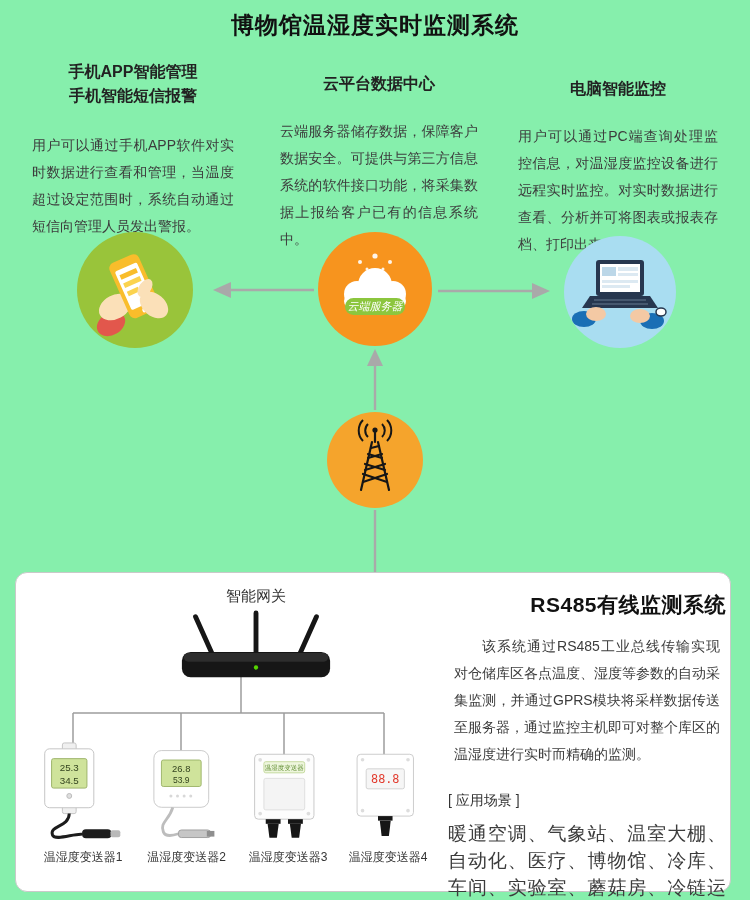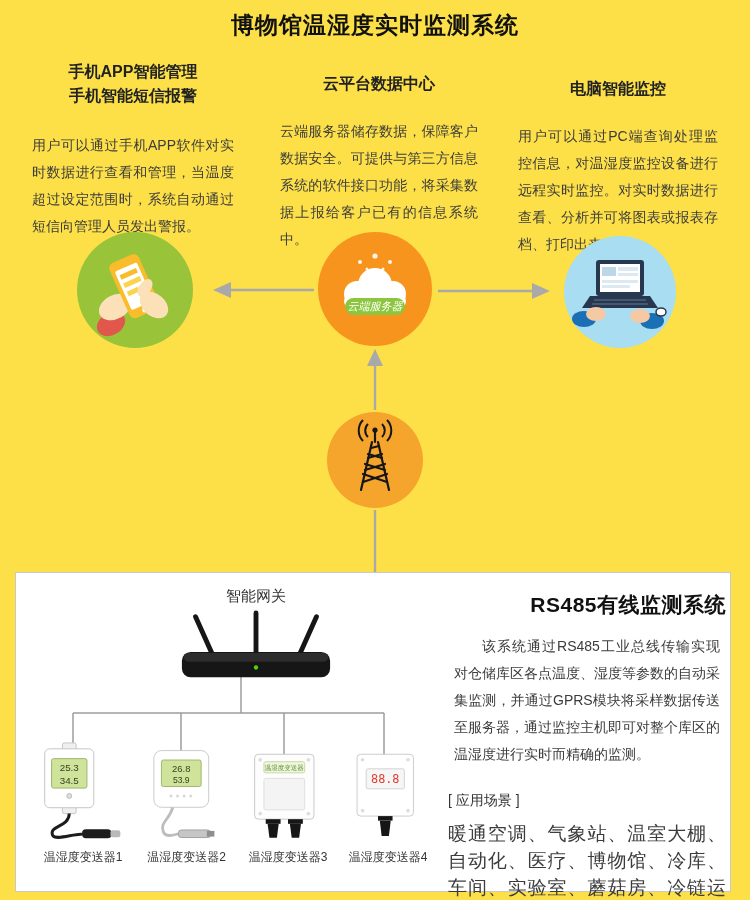--- a/index.html
+++ b/index.html
@@ -1,18 +1,18 @@
 <!DOCTYPE html>
 <html><head>
 <meta charset="utf-8">
 <style>
   * { box-sizing: border-box; }
   html, body { margin: 0; padding: 0; background: #fff; }
   .page {
-    position: relative; width: 750px; height: 900px; background: #fde047;
+    position: relative; width: 750px; height: 900px; background: #86efac;
     font-family: "Liberation Sans", "DejaVu Sans", sans-serif; overflow: hidden;
     margin: 0 auto;
   }
   .connectors { position: absolute; left: 0; top: 0; width: 750px; height: 900px; }
   .title {
     position: absolute; top: 10px; left: 0; width: 100%; text-align: center;
     font-size: 23px; font-weight: bold; color: #111; margin: 0; letter-spacing: 1px;
   }
   .feature { position: absolute; }
   .feature-1 { left: 32px;  top: 60px; width: 202px; }
@@ -28,21 +28,21 @@
     font-size: 14px; line-height: 27px; color: #3c3c3c; text-align: justify; margin: 0;
   }
   .circle-icon { position: absolute; font-style: italic; }
   .green-circle  { left: 77px;  top: 232px; width: 116px; height: 116px; }
   .orange-circle { left: 318px; top: 232px; width: 114px; height: 114px; }
   .blue-circle   { left: 564px; top: 236px; width: 112px; height: 112px; }
   .tower-circle  { left: 327px; top: 412px; width: 96px;  height: 96px; }
 
   .rs485-box {
     position: absolute; left: 15px; top: 572px; width: 716px; height: 320px;
-    border: 1px solid #c9c9c9; border-radius: 0; background: #fff;
+    border: 1px solid #c9c9c9; border-radius: 12px; background: #fff;
   }
   .tree { position: absolute; left: 0; top: 0; width: 716px; height: 320px; }
   .gateway-label {
     position: absolute; left: 150px; top: 14px; width: 180px; text-align: center;
     font-size: 15px; color: #333;
   }
   .router { position: absolute; left: 150px; top: 36px; width: 180px; height: 78px; }
   .device { position: absolute; text-align: center; }
   .device-1 { left: 12px;  top: 166px; width: 110px; }
   .device-2 { left: 118px; top: 170px; width: 105px; }

